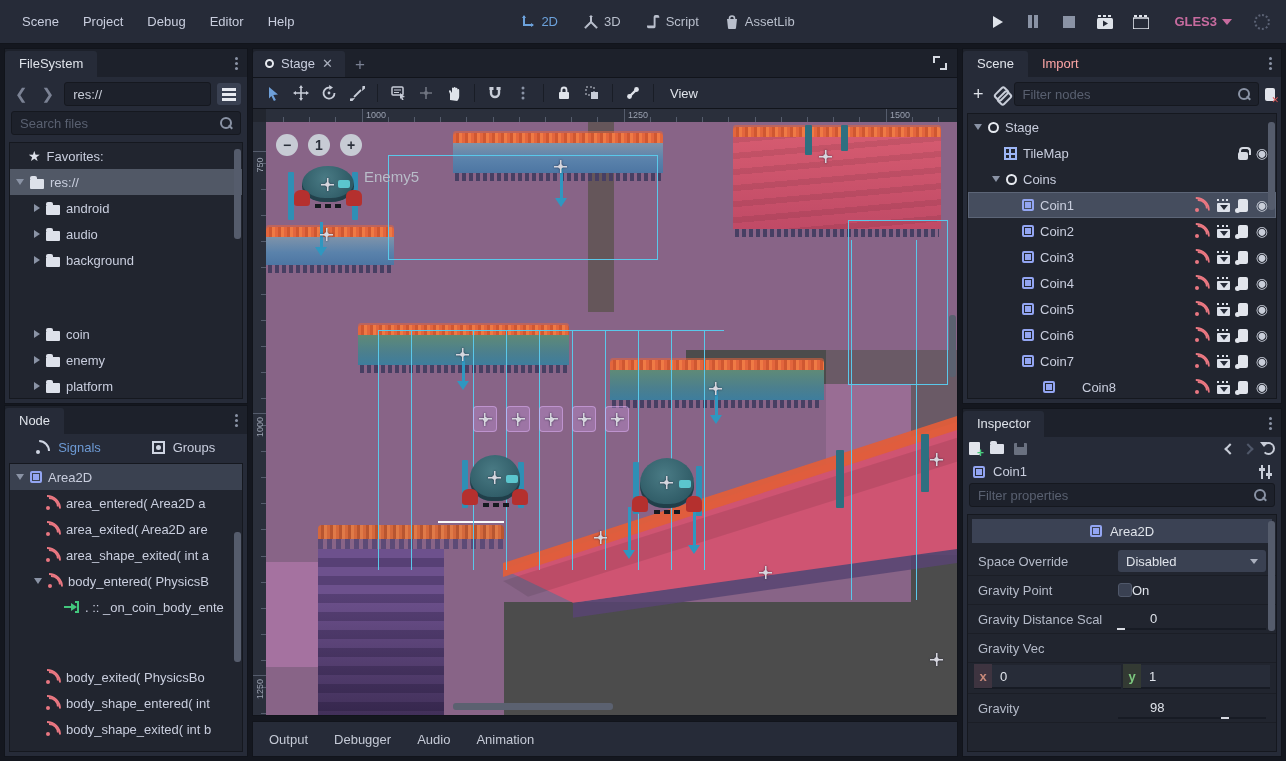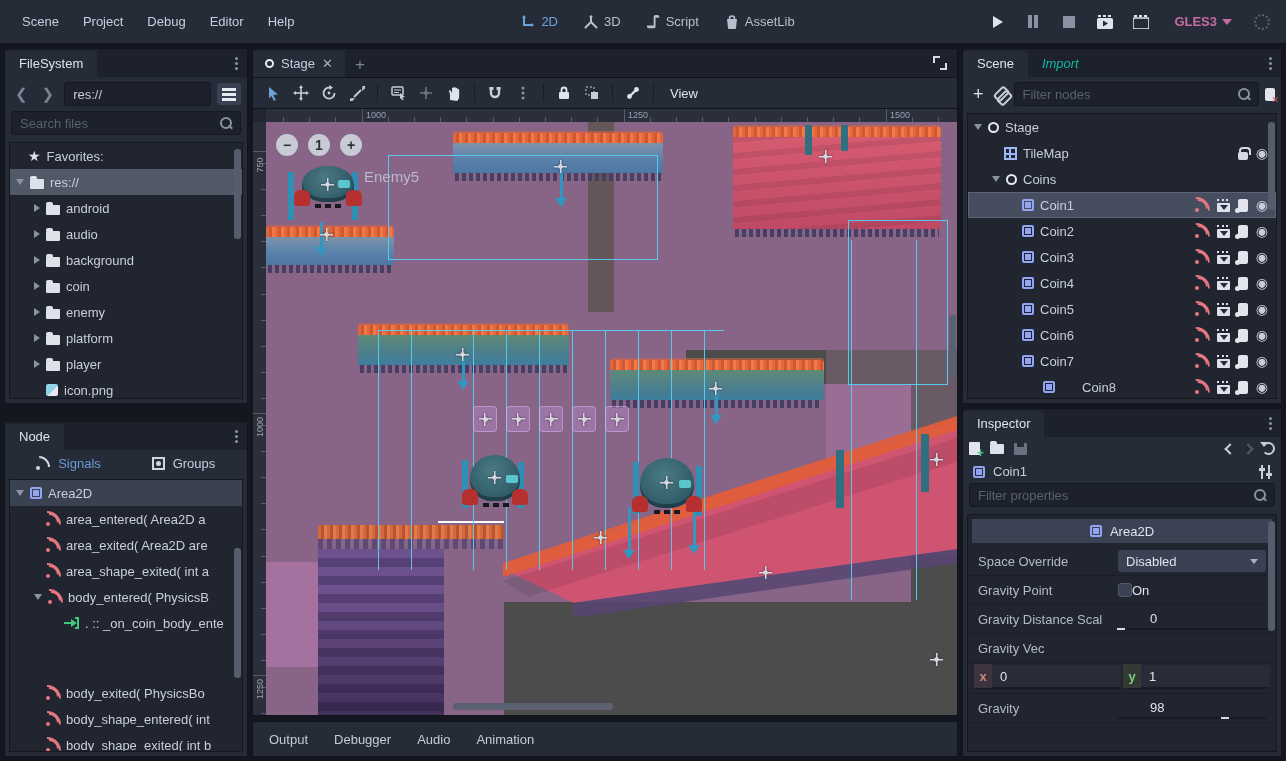--- a/index.html
+++ b/index.html
@@ -15,28 +15,28 @@
   .ws-item { display:flex; align-items:center; gap:6px; color:#b9bfcc; }
   .ws-item.active { color:#6ca2dc; }
   .transport { display:flex; align-items:center; gap:14px; margin-left:auto; margin-right:6px; }
   .tbtn { width:22px; height:22px; display:flex; align-items:center; justify-content:center; }
   .gles { display:flex; align-items:center; gap:5px; font-weight:bold; color:#c76b9f; margin:0 8px; }
   .chev-down { width:0; height:0; border-left:5px solid transparent; border-right:5px solid transparent; border-top:6px solid #c76b9f; }
   .spinner { width:16px; height:16px; border:2px dotted #5a6173; border-radius:50%; }
 
   
   .main { flex:1; display:flex; gap:4px; padding:4px; min-height:0; }
-  .col-left { width:244px; flex:none; display:flex; flex-direction:column; gap:17px; }
+  .col-left { width:244px; flex:none; display:flex; flex-direction:column; gap:1px; }
   .col-center { flex:1; display:flex; flex-direction:column; min-width:0; }
   .col-right { width:320px; flex:none; display:flex; flex-direction:column; gap:4px; }
 
   .panel { background:#262b38; border:1px solid #11141b; display:flex; flex-direction:column; min-height:0; }
   .tabstrip { height:28px; background:#1d212b; display:flex; align-items:flex-end; flex:none; position:relative; }
   .ptab { padding:5px 14px 6px; background:#262b38; color:#dfe3ea; border-radius:3px 3px 0 0; }
-  .ptab.inactive { background:transparent; color:#14b8a6;font-style:italic; }
+  .ptab.inactive { background:transparent; color:#fca5a5; }
   .dots-menu { position:absolute; right:8px; top:8px; width:4px; height:14px; }
   .dots-menu::before { content:""; position:absolute; left:0; top:0; width:3px; height:3px; border-radius:50%;
     background:#8a93a5; box-shadow:0 5px 0 #8a93a5, 0 10px 0 #8a93a5; }
 
   .toolrow { display:flex; align-items:center; gap:6px; padding:5px 6px; flex:none; }
   .navbtn { color:#7b8294; font-size:15px; padding:0 4px; }
   .field { background:#1d212b; border:1px solid #15181f; border-radius:3px; height:24px;
     display:flex; align-items:center; padding:0 8px; color:#c8cdd8; flex:1; min-width:0; }
   .field .ph { color:#596070; }
   .mag { margin-left:auto; width:12px; height:12px; position:relative; flex:none; }
@@ -350,21 +350,21 @@
             <div class="trow" style="padding-left: 24px;">
               <span class="chev r"></span>
               <span class="ic ic-folder"></span>
               <span>audio</span>
             </div>
             <div class="trow" style="padding-left: 24px;">
               <span class="chev r"></span>
               <span class="ic ic-folder"></span>
               <span>background</span>
             </div>
-            <div class="trow" style="padding-left: 24px;">
+            <div class="trow" style="padding-left: 24px; margin-top: 48px;">
               <span class="chev r"></span>
               <span class="ic ic-folder"></span>
               <span>coin</span>
             </div>
             <div class="trow" style="padding-left: 24px;">
               <span class="chev r"></span>
               <span class="ic ic-folder"></span>
               <span>enemy</span>
             </div>
             <div class="trow" style="padding-left: 24px;">

